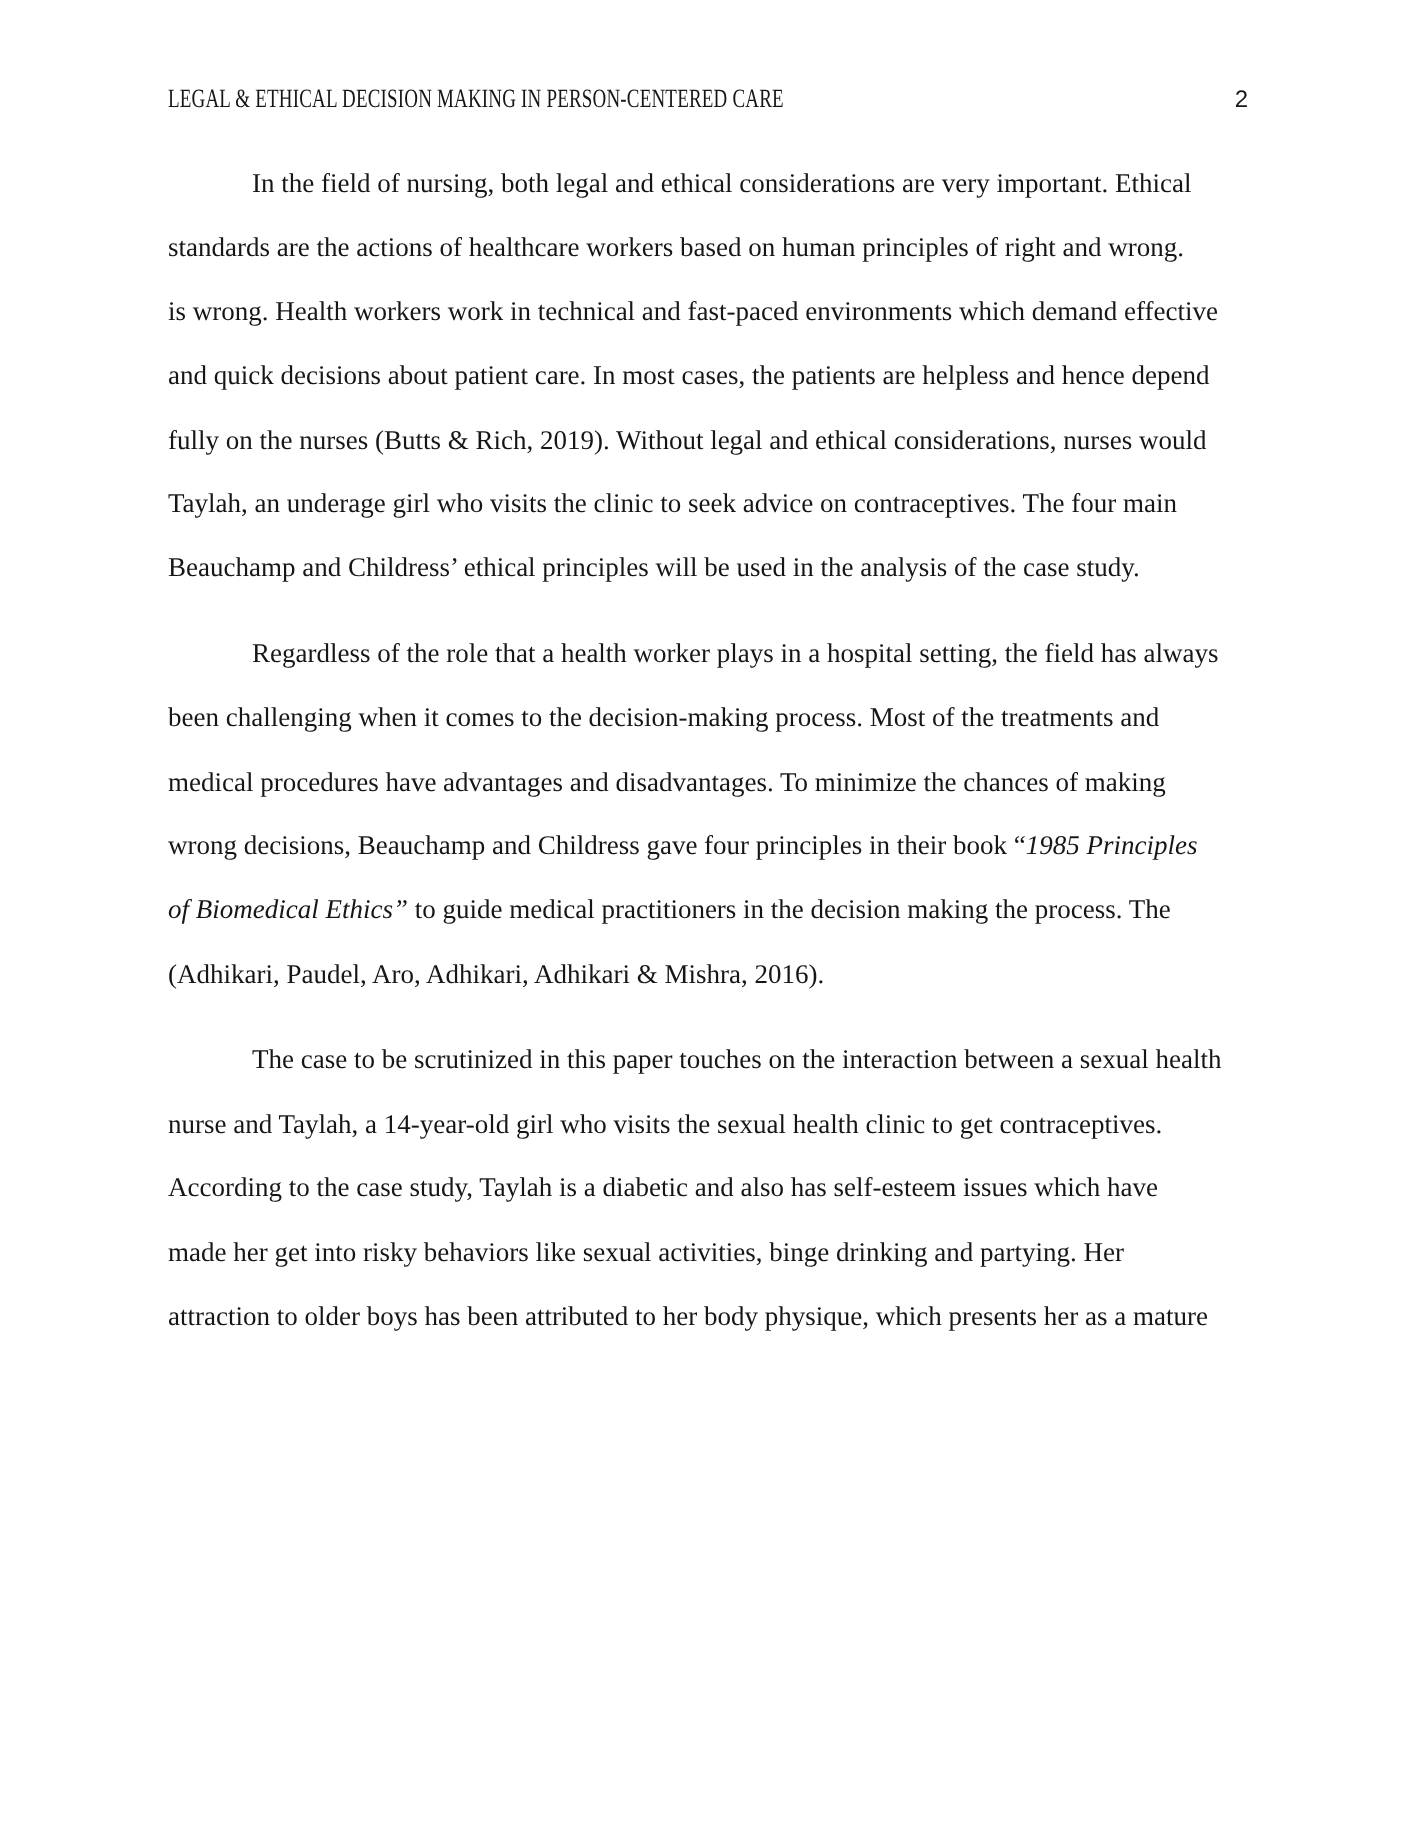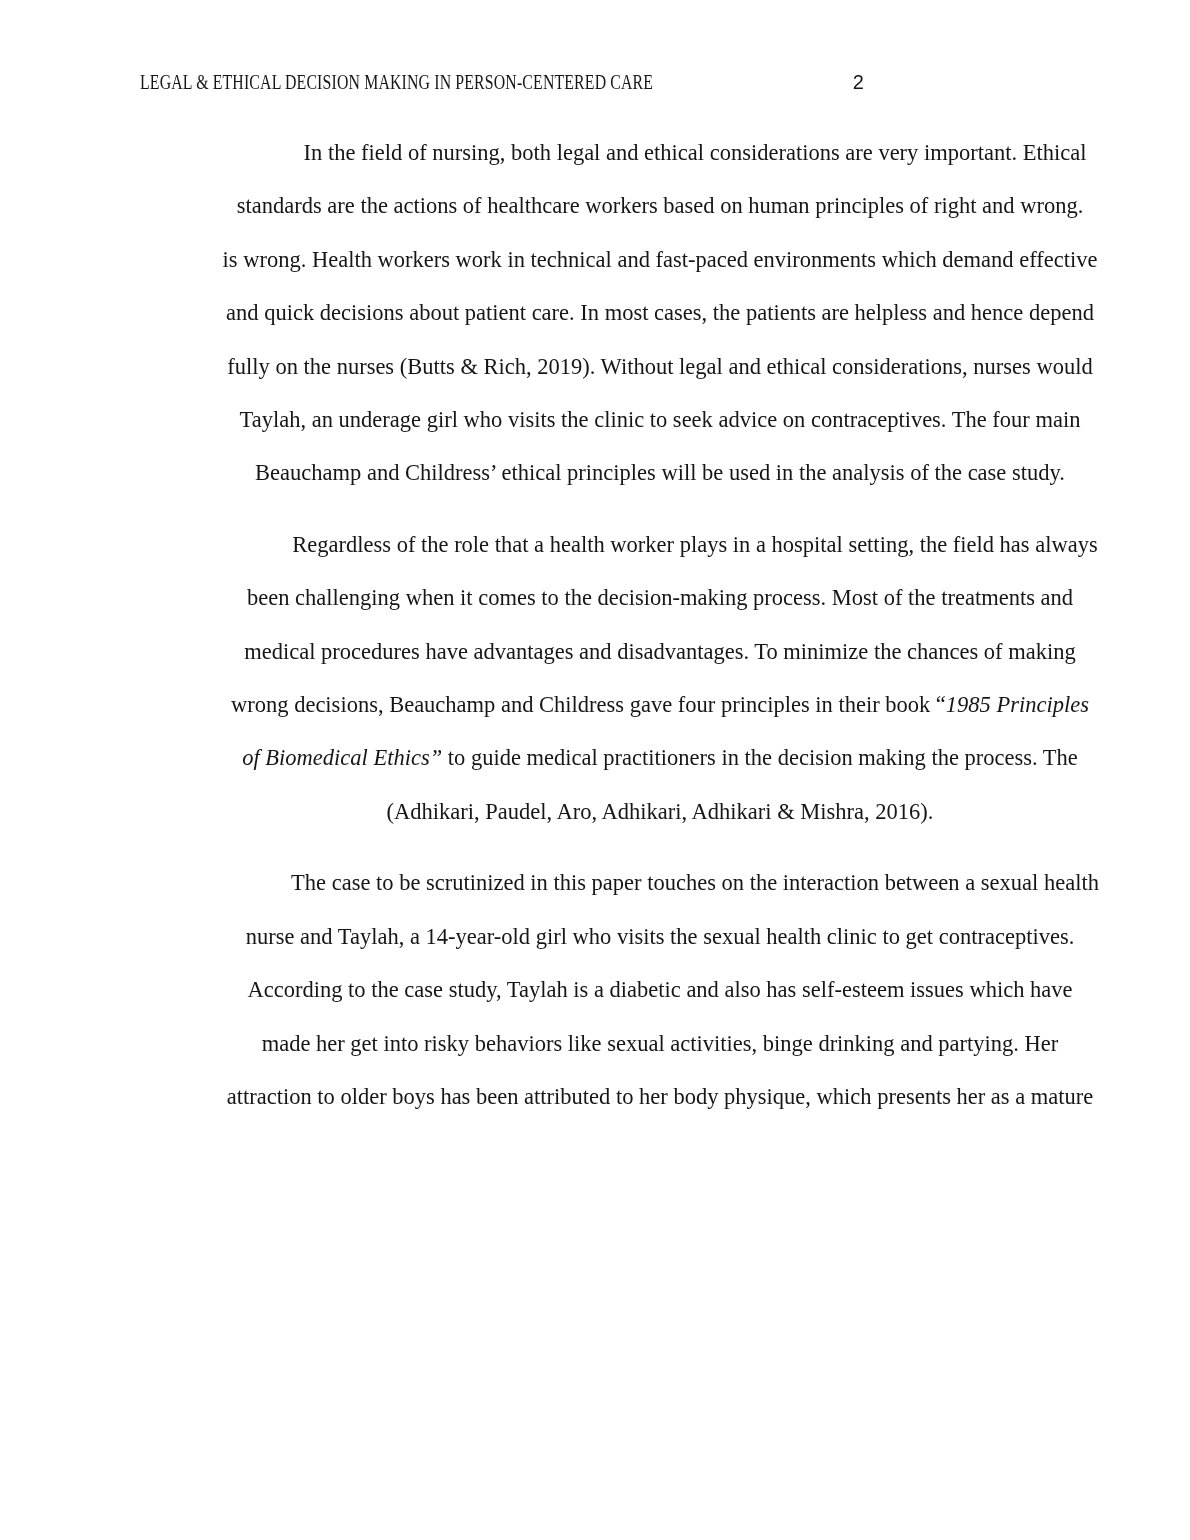--- a/index.html
+++ b/index.html
@@ -15,42 +15,41 @@
     overflow: hidden;
     font-family: "Liberation Serif", "DejaVu Serif", serif;
     color: #161616;
   }
   .page-header {
     position: absolute;
     top: 71px;
     left: 140px;
     right: 150px;
     display: flex;
-    justify-content: flex-start;
+    justify-content: space-between;
     align-items: baseline;
   }
   .running-head {
     font-size: 22px;
     line-height: 1;
     letter-spacing: 0.2px;
     transform: scaleX(0.72);
     transform-origin: 0 50%;
     white-space: nowrap;
   }
   .page-number {
     font-family: "Liberation Sans", "DejaVu Sans", sans-serif;
     font-size: 20px;
     line-height: 1;
   }
   .document-body {
     position: absolute;
     top: 126px;
     left: 140px;
     width: 1040px;
-    text-align: center;
   }
   .paragraph {
     margin: 0 0 18px 0;
     font-size: 22.5px;
     line-height: 53.4px;
   }
   .paragraph:last-child { margin-bottom: 0; }
   .line {
     white-space: pre;
   }

